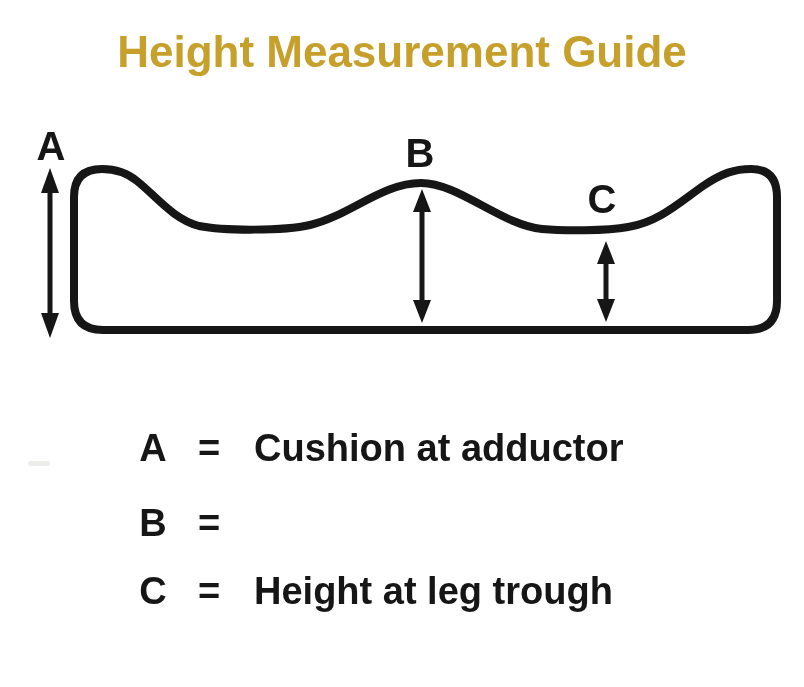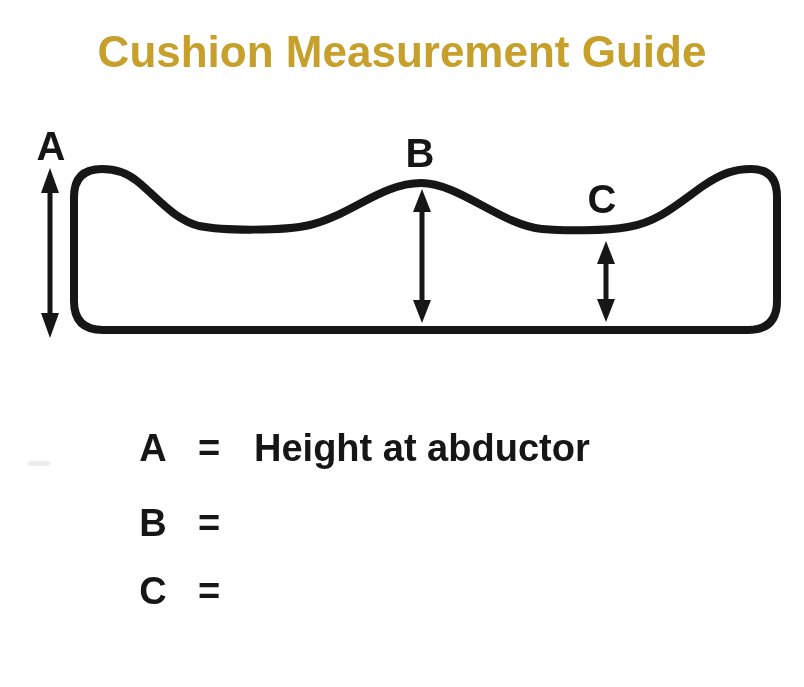--- a/index.html
+++ b/index.html
@@ -101,21 +101,21 @@
     height: 5px;
     background: #ececea;
     border-radius: 3px;
   }
 </style>
 </head>
 <body>
 
 <div class="stage">
 
-  <h1 class="title">Cushion Measurement Guide</h1>
+  <h1 class="title">Height Measurement Guide</h1>
 
   <svg class="diagram" viewBox="0 0 804 687" xmlns="http://www.w3.org/2000/svg">
 
     <path class="outline" d="M 74 301
          L 74 197
          Q 74 169 102 169
          C 115 169 126 172 137 181
          C 157 197 173 219 199 226
          C 224 231 284 231 310 225
          C 349 216 382 183 421 183
@@ -153,27 +153,28 @@
     <text class="dlabel" x="602" y="213">C</text>
   </svg>
 
   <div class="smudge"></div>
 
   <div class="legend">
 
     <div class="legend-row row-a">
       <span class="legend-letter">A</span>
       <span class="legend-equals">=</span>
-      <span class="legend-text">Height at abductor</span>
+      <span class="legend-text">Cushion at adductor</span>
     </div>
 
     <div class="legend-row row-b">
       <span class="legend-letter">B</span>
       <span class="legend-equals">=</span>
     </div>
 
     <div class="legend-row row-c">
       <span class="legend-letter">C</span>
       <span class="legend-equals">=</span>
+      <span class="legend-text">Height at leg trough</span>
     </div>
 
   </div>
 </div>
 
 </body></html>

